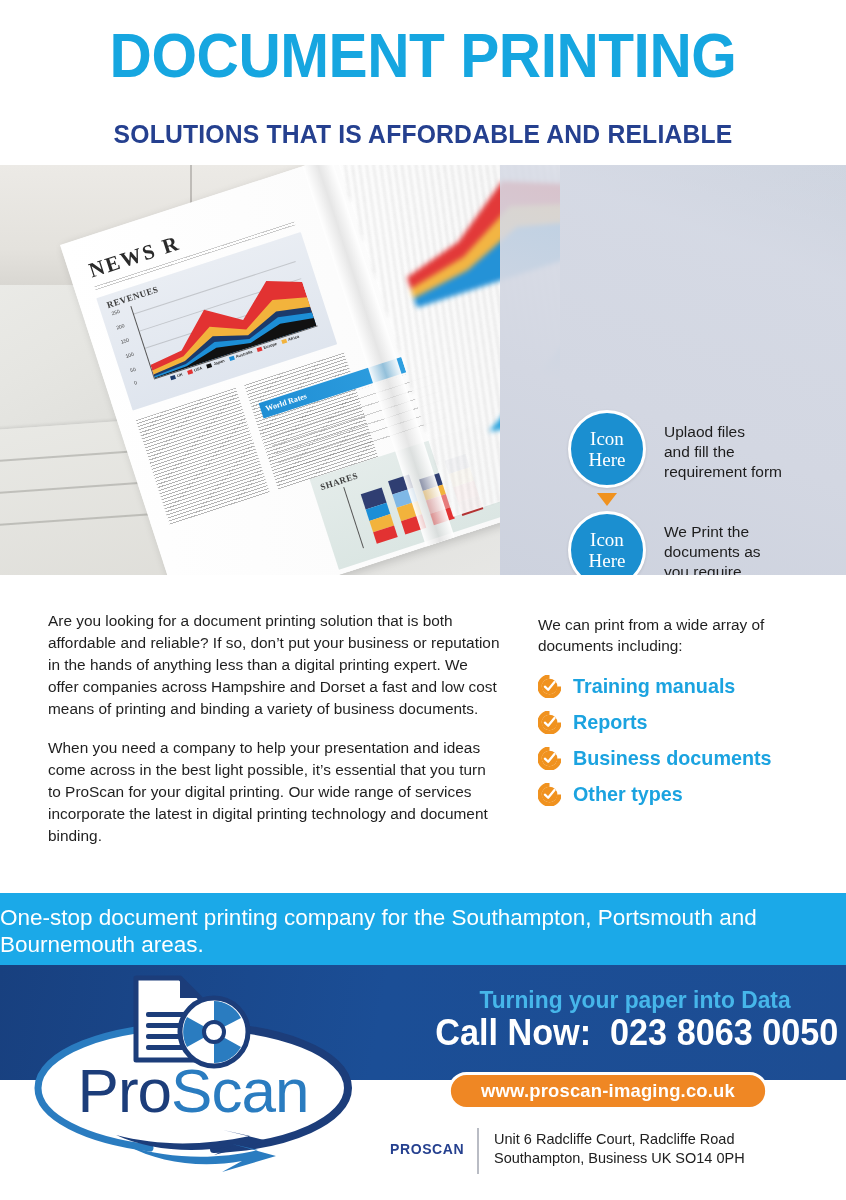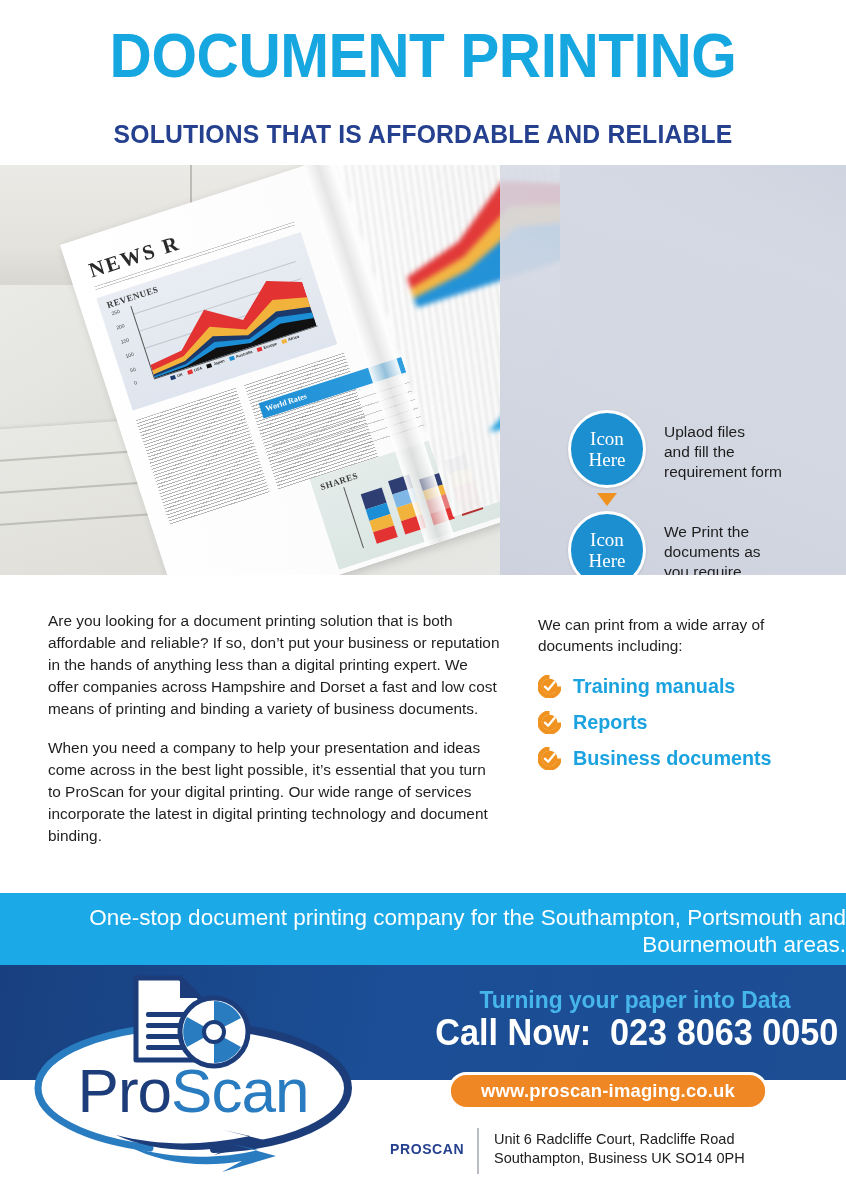--- a/index.html
+++ b/index.html
@@ -114,21 +114,21 @@
   .bullet { display:flex; align-items:center; margin-bottom:12px; }
   .bullet-label {
     margin-left:12px; color:#1BA3E0; font-weight:bold; font-size:21px;
     font-family:"Liberation Sans Narrow","Liberation Sans",sans-serif;
     transform:scaleX(0.94); transform-origin:left center; white-space:nowrap;
   }
   .chk { width:23px; height:23px; flex:0 0 23px; }
 
   
   .cyanband { position:absolute; left:0; top:893px; width:846px; height:72px; background:#1BA9E8; }
-  .cyanband div { width:846px; text-align:right; color:#fff; font-size:22.5px; line-height:1.22;
+  .cyanband div { width:846px; text-align:left; color:#fff; font-size:22.5px; line-height:1.22;
     padding-top:11px; font-family:"Liberation Sans",sans-serif; }
   .navyband { position:absolute; left:0; top:965px; width:846px; height:115px;
     background:linear-gradient(100deg,#18407F 0%, #1B4E96 45%, #1D4D93 100%); }
   .white-bottom { position:absolute; left:0; top:1080px; width:846px; height:120px; background:#fff; }
 
   .tagline { position:absolute; left:440px; top:986px; width:390px; text-align:center;
     color:#46B6EA; font-weight:bold; font-size:24px;
     font-family:"Liberation Sans Narrow","Liberation Sans",sans-serif; transform:scaleX(.95); transform-origin:center; }
   .callnow { position:absolute; left:425px; top:1012px; width:410px; text-align:center;
     color:#ffffff; font-weight:bold; font-size:36px; letter-spacing:0px;
@@ -334,20 +334,28 @@
 
       <div class="bullet">
         <svg class="chk" viewBox="0 0 24 24">
           <path d="M12 1.6A10.4 10.4 0 1 0 22.4 12" fill="none" stroke="#F0921F" stroke-width="4.6"></path>
           <circle cx="12" cy="12" r="8.2" fill="#F0921F"></circle>
           <path d="M7.2 12.2 L10.6 15.4 L17.2 7.4" fill="none" stroke="#ffffff" stroke-width="2.4" stroke-linecap="round" stroke-linejoin="round"></path>
         </svg>
         <span class="bullet-label">Business documents</span>
       </div>
 
+      <div class="bullet">
+        <svg class="chk" viewBox="0 0 24 24">
+          <path d="M12 1.6A10.4 10.4 0 1 0 22.4 12" fill="none" stroke="#F0921F" stroke-width="4.6"></path>
+          <circle cx="12" cy="12" r="8.2" fill="#F0921F"></circle>
+          <path d="M7.2 12.2 L10.6 15.4 L17.2 7.4" fill="none" stroke="#ffffff" stroke-width="2.4" stroke-linecap="round" stroke-linejoin="round"></path>
+        </svg>
+        <span class="bullet-label">Other types</span>
+      </div>
 
     </div>
   </div>
 </div>
 
 <div class="cyanband">
   <div>One-stop document printing company for the Southampton, Portsmouth and Bournemouth areas.</div>
 </div>
 
 <div class="navyband"></div>

